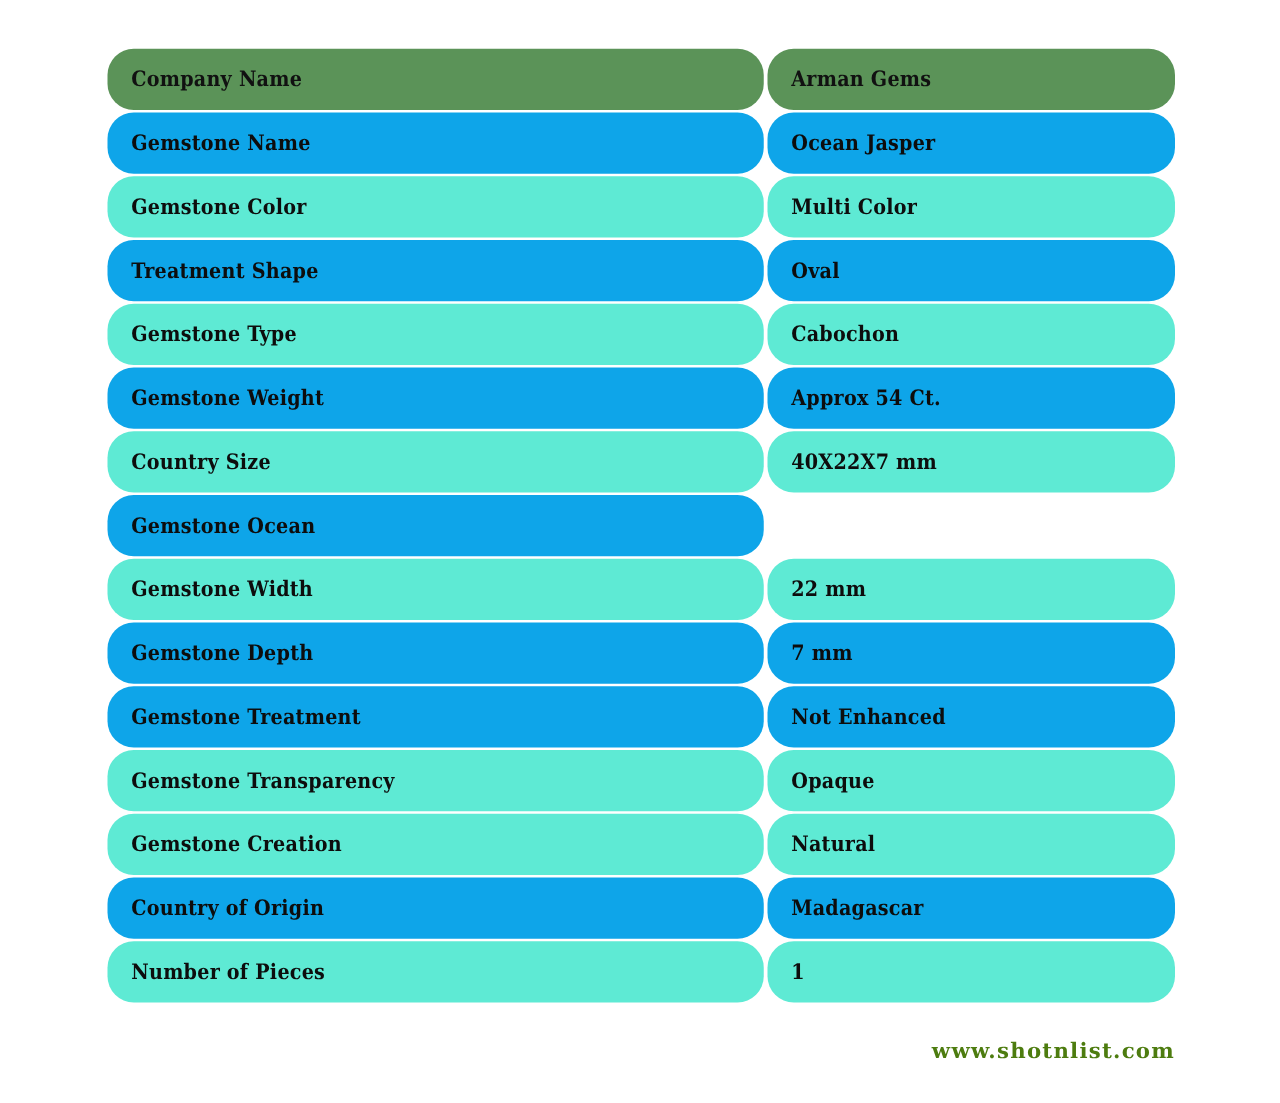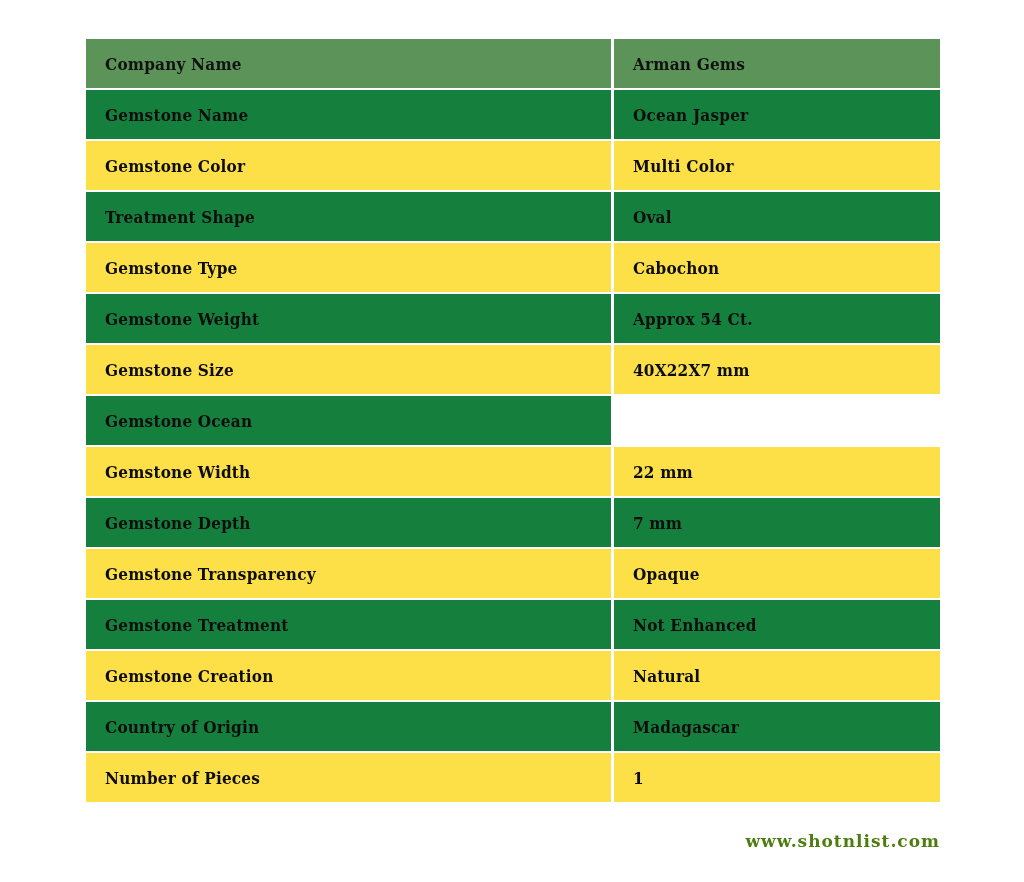--- a/index.html
+++ b/index.html
@@ -1,15 +1,15 @@
 <!DOCTYPE html>
 <html><head>
 <meta charset="utf-8">
 <style>
-  * { margin: 0; padding: 0; box-sizing: border-box; }
+  * { margin: 0; padding: 0; box-sizing: border-box; border-radius: 21px; }
   html, body {
     width: 1024px;
     height: 882px;
     background: #ffffff;
     font-family: "DejaVu Serif", "Liberation Serif", serif;
     overflow: hidden;
   }
   .page {
     position: relative;
     width: 1024px;
@@ -42,25 +42,25 @@
     margin-right: 3px; 
   }
   .cell-value {
     flex: 1;
   }
   .row-header .cell {
     background: #5b9358;
     color: #111111;
   }
   .row-alt .cell {
-    background: #15803d;
+    background: #0ea5e9;
     text-align: right;
   }
   .row-plain .cell {
-    background: #fde047;
+    background: #5eead4;
   }
   .watermark {
     position: absolute;
     left: 86px;
     top: 831px;
     width: 854px;
     text-align: right;
     font-size: 17px;
     font-weight: bold;
     color: #4d7c0f;
@@ -98,46 +98,46 @@
       <div class="cell cell-label">Gemstone Type</div>
       <div class="cell cell-value">Cabochon</div>
     </div>
 
     <div class="row row-alt">
       <div class="cell cell-label">Gemstone Weight</div>
       <div class="cell cell-value">Approx 54 Ct.</div>
     </div>
 
     <div class="row row-plain">
-      <div class="cell cell-label">Gemstone Size</div>
+      <div class="cell cell-label">Country Size</div>
       <div class="cell cell-value">40X22X7 mm</div>
     </div>
 
     <div class="row row-alt">
       <div class="cell cell-label">Gemstone Ocean</div>
     </div>
 
     <div class="row row-plain">
       <div class="cell cell-label">Gemstone Width</div>
       <div class="cell cell-value">22 mm</div>
     </div>
 
     <div class="row row-alt">
       <div class="cell cell-label">Gemstone Depth</div>
       <div class="cell cell-value">7 mm</div>
     </div>
 
+    <div class="row row-alt">
+      <div class="cell cell-label">Gemstone Treatment</div>
+      <div class="cell cell-value">Not Enhanced</div>
+    </div>
+
     <div class="row row-plain">
       <div class="cell cell-label">Gemstone Transparency</div>
       <div class="cell cell-value">Opaque</div>
-    </div>
-
-    <div class="row row-alt">
-      <div class="cell cell-label">Gemstone Treatment</div>
-      <div class="cell cell-value">Not Enhanced</div>
     </div>
 
     <div class="row row-plain">
       <div class="cell cell-label">Gemstone Creation</div>
       <div class="cell cell-value">Natural</div>
     </div>
 
     <div class="row row-alt">
       <div class="cell cell-label">Country of Origin</div>
       <div class="cell cell-value">Madagascar</div>

